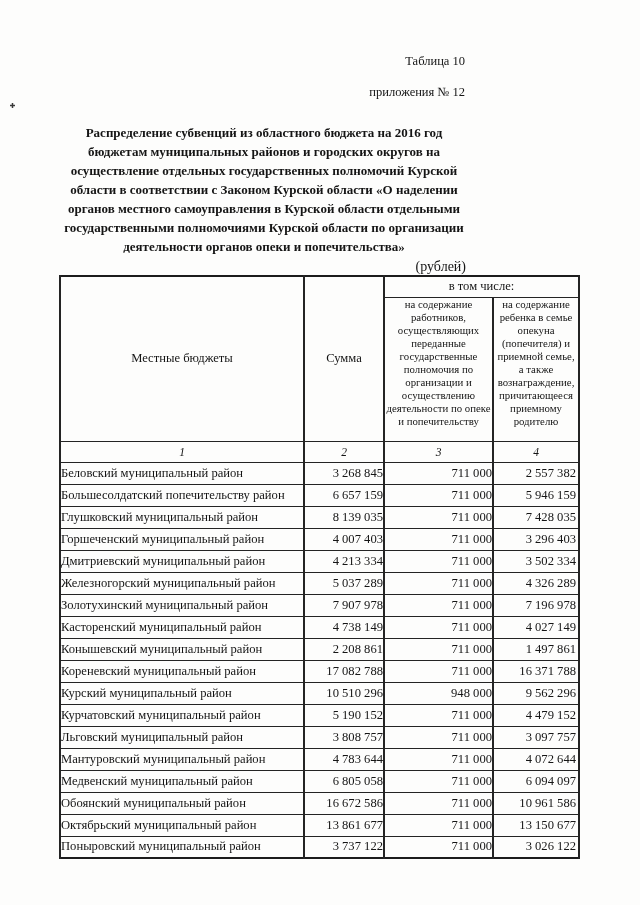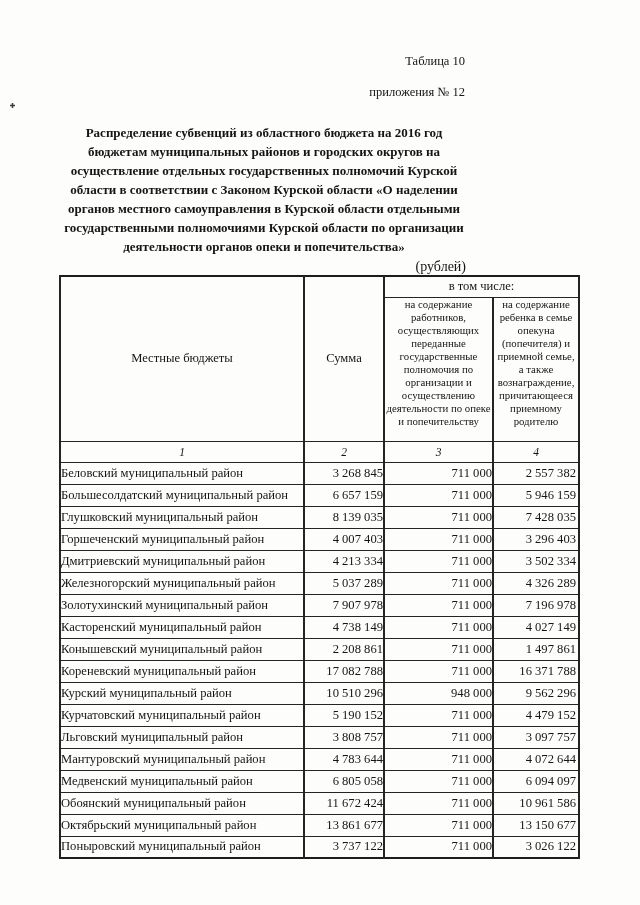--- a/index.html
+++ b/index.html
@@ -147,21 +147,21 @@
       </tr>
     </thead>
     <tbody>
         <tr>
           <td class="cell-name">Беловский муниципальный район</td>
           <td class="cell-num">3 268 845</td>
           <td class="cell-num">711 000</td>
           <td class="cell-num last">2 557 382</td>
         </tr>
         <tr>
-          <td class="cell-name">Большесолдатский муниципальный район</td>
+          <td class="cell-name">Большесолдатский попечительству район</td>
           <td class="cell-num">6 657 159</td>
           <td class="cell-num">711 000</td>
           <td class="cell-num last">5 946 159</td>
         </tr>
         <tr>
           <td class="cell-name">Глушковский муниципальный район</td>
           <td class="cell-num">8 139 035</td>
           <td class="cell-num">711 000</td>
           <td class="cell-num last">7 428 035</td>
         </tr>
@@ -232,21 +232,21 @@
           <td class="cell-num last">4 072 644</td>
         </tr>
         <tr>
           <td class="cell-name">Медвенский муниципальный район</td>
           <td class="cell-num">6 805 058</td>
           <td class="cell-num">711 000</td>
           <td class="cell-num last">6 094 097</td>
         </tr>
         <tr>
           <td class="cell-name">Обоянский муниципальный район</td>
-          <td class="cell-num">11 672 424</td>
+          <td class="cell-num">16 672 586</td>
           <td class="cell-num">711 000</td>
           <td class="cell-num last">10 961 586</td>
         </tr>
         <tr>
           <td class="cell-name">Октябрьский муниципальный район</td>
           <td class="cell-num">13 861 677</td>
           <td class="cell-num">711 000</td>
           <td class="cell-num last">13 150 677</td>
         </tr>
         <tr>

